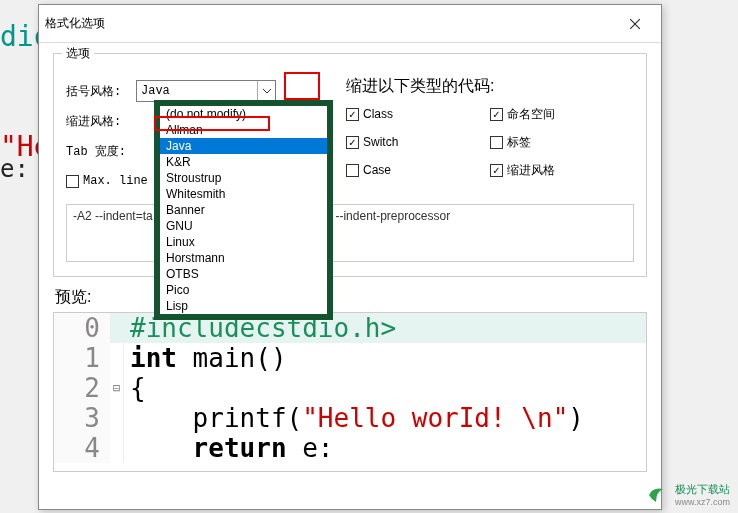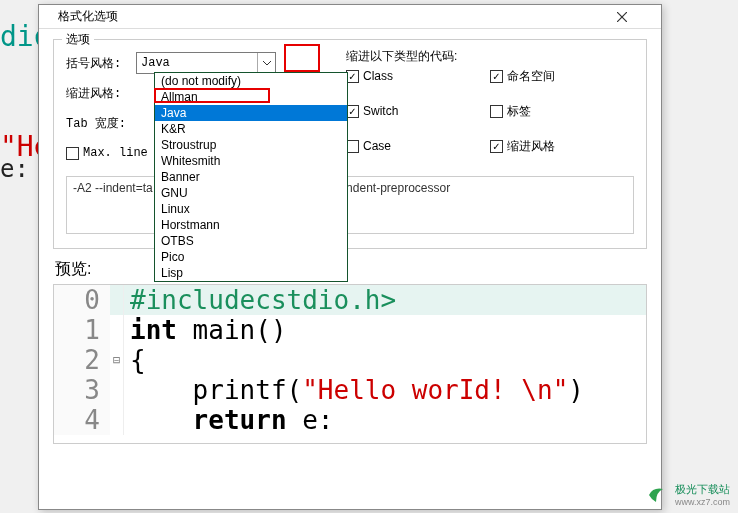--- a/index.html
+++ b/index.html
@@ -2,44 +2,44 @@
 <html><head>
 <meta charset="utf-8">
 <style>
   * { box-sizing: border-box; margin: 0; padding: 0; }
   body { font-family: "Microsoft YaHei", "SimSun", Arial, sans-serif; font-size: 12px; background: #f0f0f0; width: 738px; height: 513px; overflow: hidden; position: relative; }
   .bg-fragment { position: absolute; font-family: Consolas, monospace; font-size: 28px; }
   .bg1 { left: 0; top: 20px; color: #009688; }
   .bg2 { left: 0; top: 130px; color: #cc0000; }
   .bg3 { left: 0; top: 155px; color: #222; font-size:24px; }
   .dialog { position: absolute; left: 38px; top: 4px; width: 624px; height: 506px; background: #fff; border: 1px solid #888; box-shadow: 2px 2px 8px rgba(0,0,0,0.2); }
-  .titlebar { height: 24px; display: flex; align-items: center; padding: 0 19px; border-bottom: 1px solid #ddd; }
+  .titlebar { height: 38px; display: flex; align-items: center; padding: 0 6px; border-bottom: 1px solid #ddd; }
   .titlebar-text { flex: 1; font-size: 12px; }
   .close-btn { width: 40px; height: 24px; display: flex; align-items: center; justify-content: center; cursor: pointer; font-size: 14px; }
   .content { padding: 10px 14px; }
-  .groupbox { border: 1px solid #ccc; padding: 8px 12px 14px; position: relative; margin-bottom: 10px; }
+  .groupbox { border: 1px solid #ccc; padding: 22px 12px 14px; position: relative; margin-bottom: 10px; }
   .groupbox-title { position: absolute; top: -9px; left: 8px; background: #fff; padding: 0 4px; font-size: 12px; }
   .options-grid { display: flex; }
   .left-col { width: 260px; position: relative; }
   .right-col { flex: 1; padding-left: 20px; }
   .form-row { display: flex; align-items: center; height: 30px; font-family: Liberation Mono, monospace; }
   .form-label { width: 70px; font-size: 12px; }
   .combo { width: 140px; height: 22px; border: 1px solid #7a7a7a; display: flex; align-items: center; padding: 0 4px; font-size: 12px; background:#fff; position: relative; }
   .combo-arrow { position: absolute; right: 0; top: 0; width: 18px; height: 20px; display: flex; align-items: center; justify-content: center; border-left: 1px solid #aaa; }
   .red-box { position: absolute; border: 2px solid #e60000; pointer-events: none; }
   .red-arrow-box { left: 218px; top: -4px; width: 36px; height: 28px; }
   .red-allman-box { left: 88px; top: 40px; width: 116px; height: 15px; }
-  .dropdown-list { position: absolute; left: 88px; top: 24px; width: 194px; border: 1px solid #14532d; background: #fff; z-index: 10; font-size: 12px; }
+  .dropdown-list { position: absolute; left: 88px; top: 24px; width: 179px; border: 6px solid #14532d; background: #fff; z-index: 10; font-size: 12px; }
   .dropdown-item { padding: 1px 6px; cursor: pointer; }
   .dropdown-item.selected { background: #0078d7; color: #fff; }
   .checkbox-row { display: flex; align-items: center; height: 22px; gap: 4px; }
   .cb { width: 13px; height: 13px; border: 1px solid #333; display: inline-flex; align-items: center; justify-content: center; font-size: 10px; background:#fff; }
   .cb.checked::after { content: "✓"; color: #000; font-size: 10px; }
-  .right-title { font-size: 12px; }
-  .right-grid { display: grid; grid-template-columns: 1fr 1fr; row-gap: 13px; }
+  .right-title { font-size: 16px; margin-bottom: 6px; }
+  .right-grid { display: grid; grid-template-columns: 1fr 1fr; row-gap: 6px; }
   .divider-row { display:flex; align-items:center; margin-top: 10px; }
   .divider-label { font-size:12px; white-space: nowrap; }
   .divider-line { flex:1; height:1px; background:#ccc; margin-left:6px; }
   .cmdline-box { margin-top:8px; border:1px solid #ccc; height:58px; padding:4px 6px; font-size:12px; color:#333; }
   .preview-label { font-size:16px; margin: 4px 0 4px 2px; }
   .preview-area { border:1px solid #ccc; height:160px; background:#fff; overflow:hidden; }
   .code-line { display:flex; font-family: "NSimSun","SimSun",Consolas,monospace; font-size: 26px; line-height: 30px; }
   .gutter { width:56px; text-align:right; padding-right:10px; color:#888; background:#fafafa; }
   .fold { width:14px; color:#888; font-size:12px; display:flex; align-items:center; justify-content:center; border-right:1px solid #eee; }
   .code { padding-left:6px; white-space: pre; }

